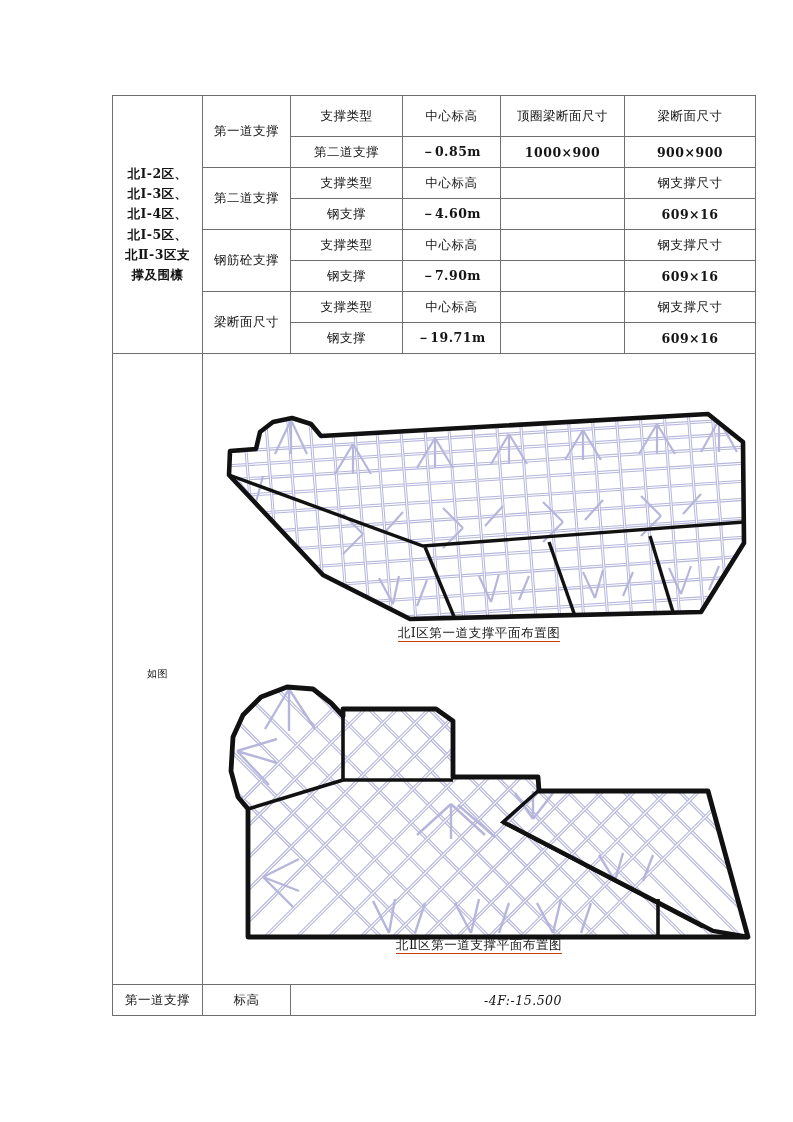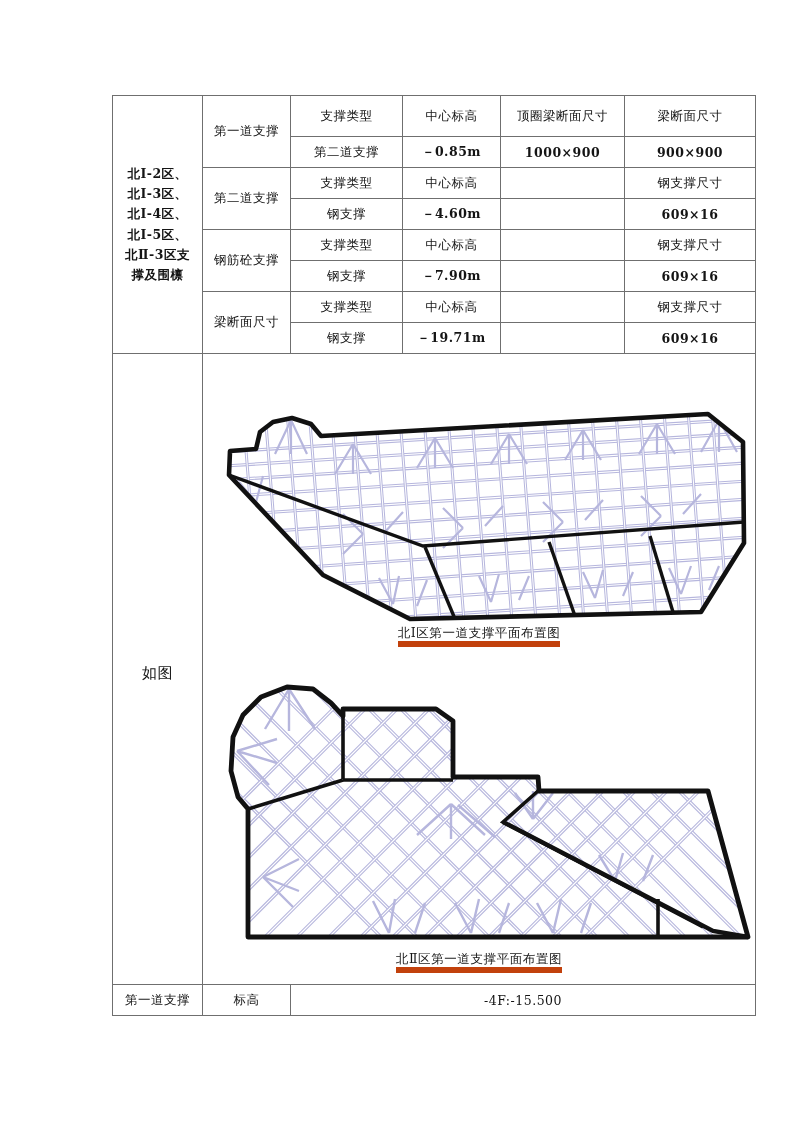--- a/index.html
+++ b/index.html
@@ -52,21 +52,21 @@
     padding: 3px 4px;
     font-weight: bold;
   }
   .cell-zone span { display: block; white-space: nowrap; }
 
   .num { font-family: "DejaVu Sans", "Liberation Sans", sans-serif; font-size: 12px; letter-spacing: 0; font-weight: bold; }
 
   
   .diagram-cell { height: 630px; vertical-align: top; padding: 0; position: relative; }
   .ruto-cell { vertical-align: top; }
-  .ruto-label { padding-top: 9px; font-size: 15px; }
+  .ruto-label { padding-top: 9px; font-size: 10px; }
 
   .figure-wrap {
     position: relative;
     width: 100%;
     height: 630px;
     overflow: hidden;
   }
   .figure {
     position: absolute;
     left: 0;
@@ -77,30 +77,31 @@
   .fig-caption {
     position: absolute;
     width: 100%;
     text-align: center;
     font-family: "DejaVu Serif", "Liberation Serif", serif;
     font-size: 12.5px;
     letter-spacing: 0.6px;
     color: #171717;
   }
   .fig-caption span {
-    border-bottom: 6px solid #c2410c;
+    border-bottom: 1px solid #c2410c;
     padding-bottom: 1px;
   }
   .cap1 { top: 271px; }
-  .cap2 { top: 597px; }
+  .cap2 { top: 583px; }
 
   .last-val {
     font-family: "DejaVu Sans", "Liberation Sans", sans-serif;
     font-size: 12px;
     letter-spacing: 0.3px;
+    font-style: italic;
   }
 </style>
 </head>
 <body>
 
 <div id="page">
 
   <table class="doc-table">
     <colgroup>
       <col style="width:90px">

